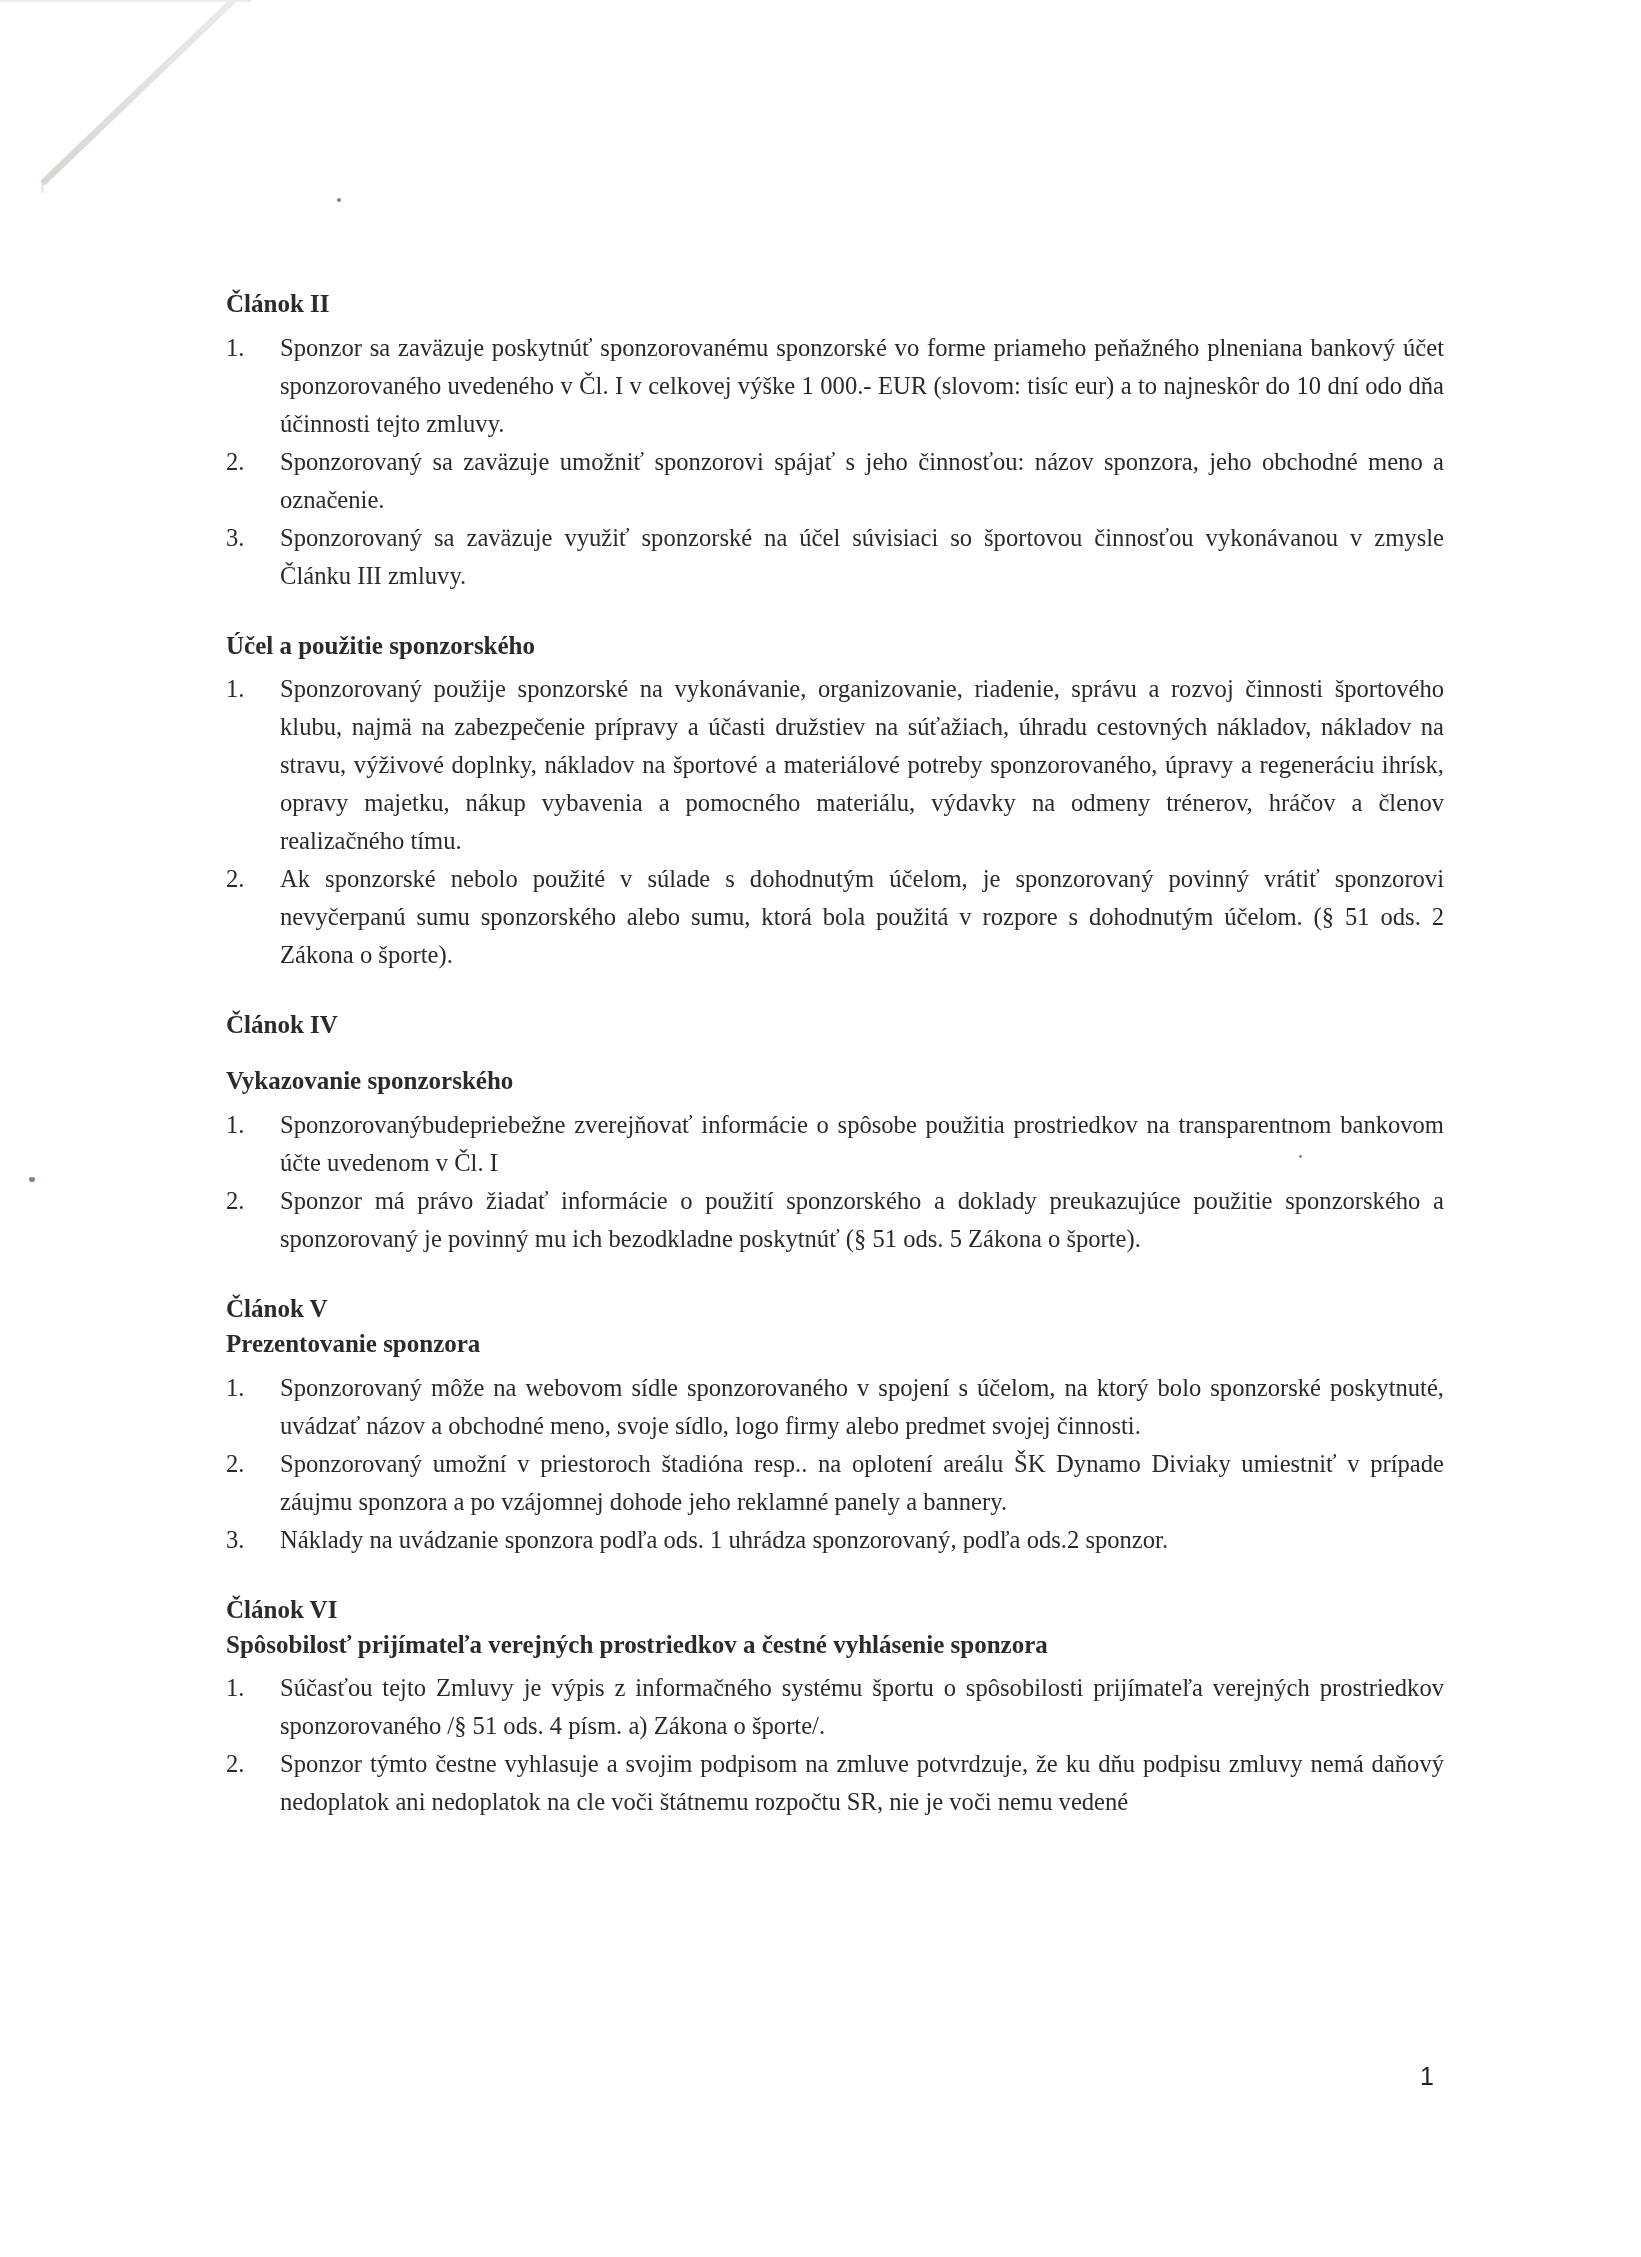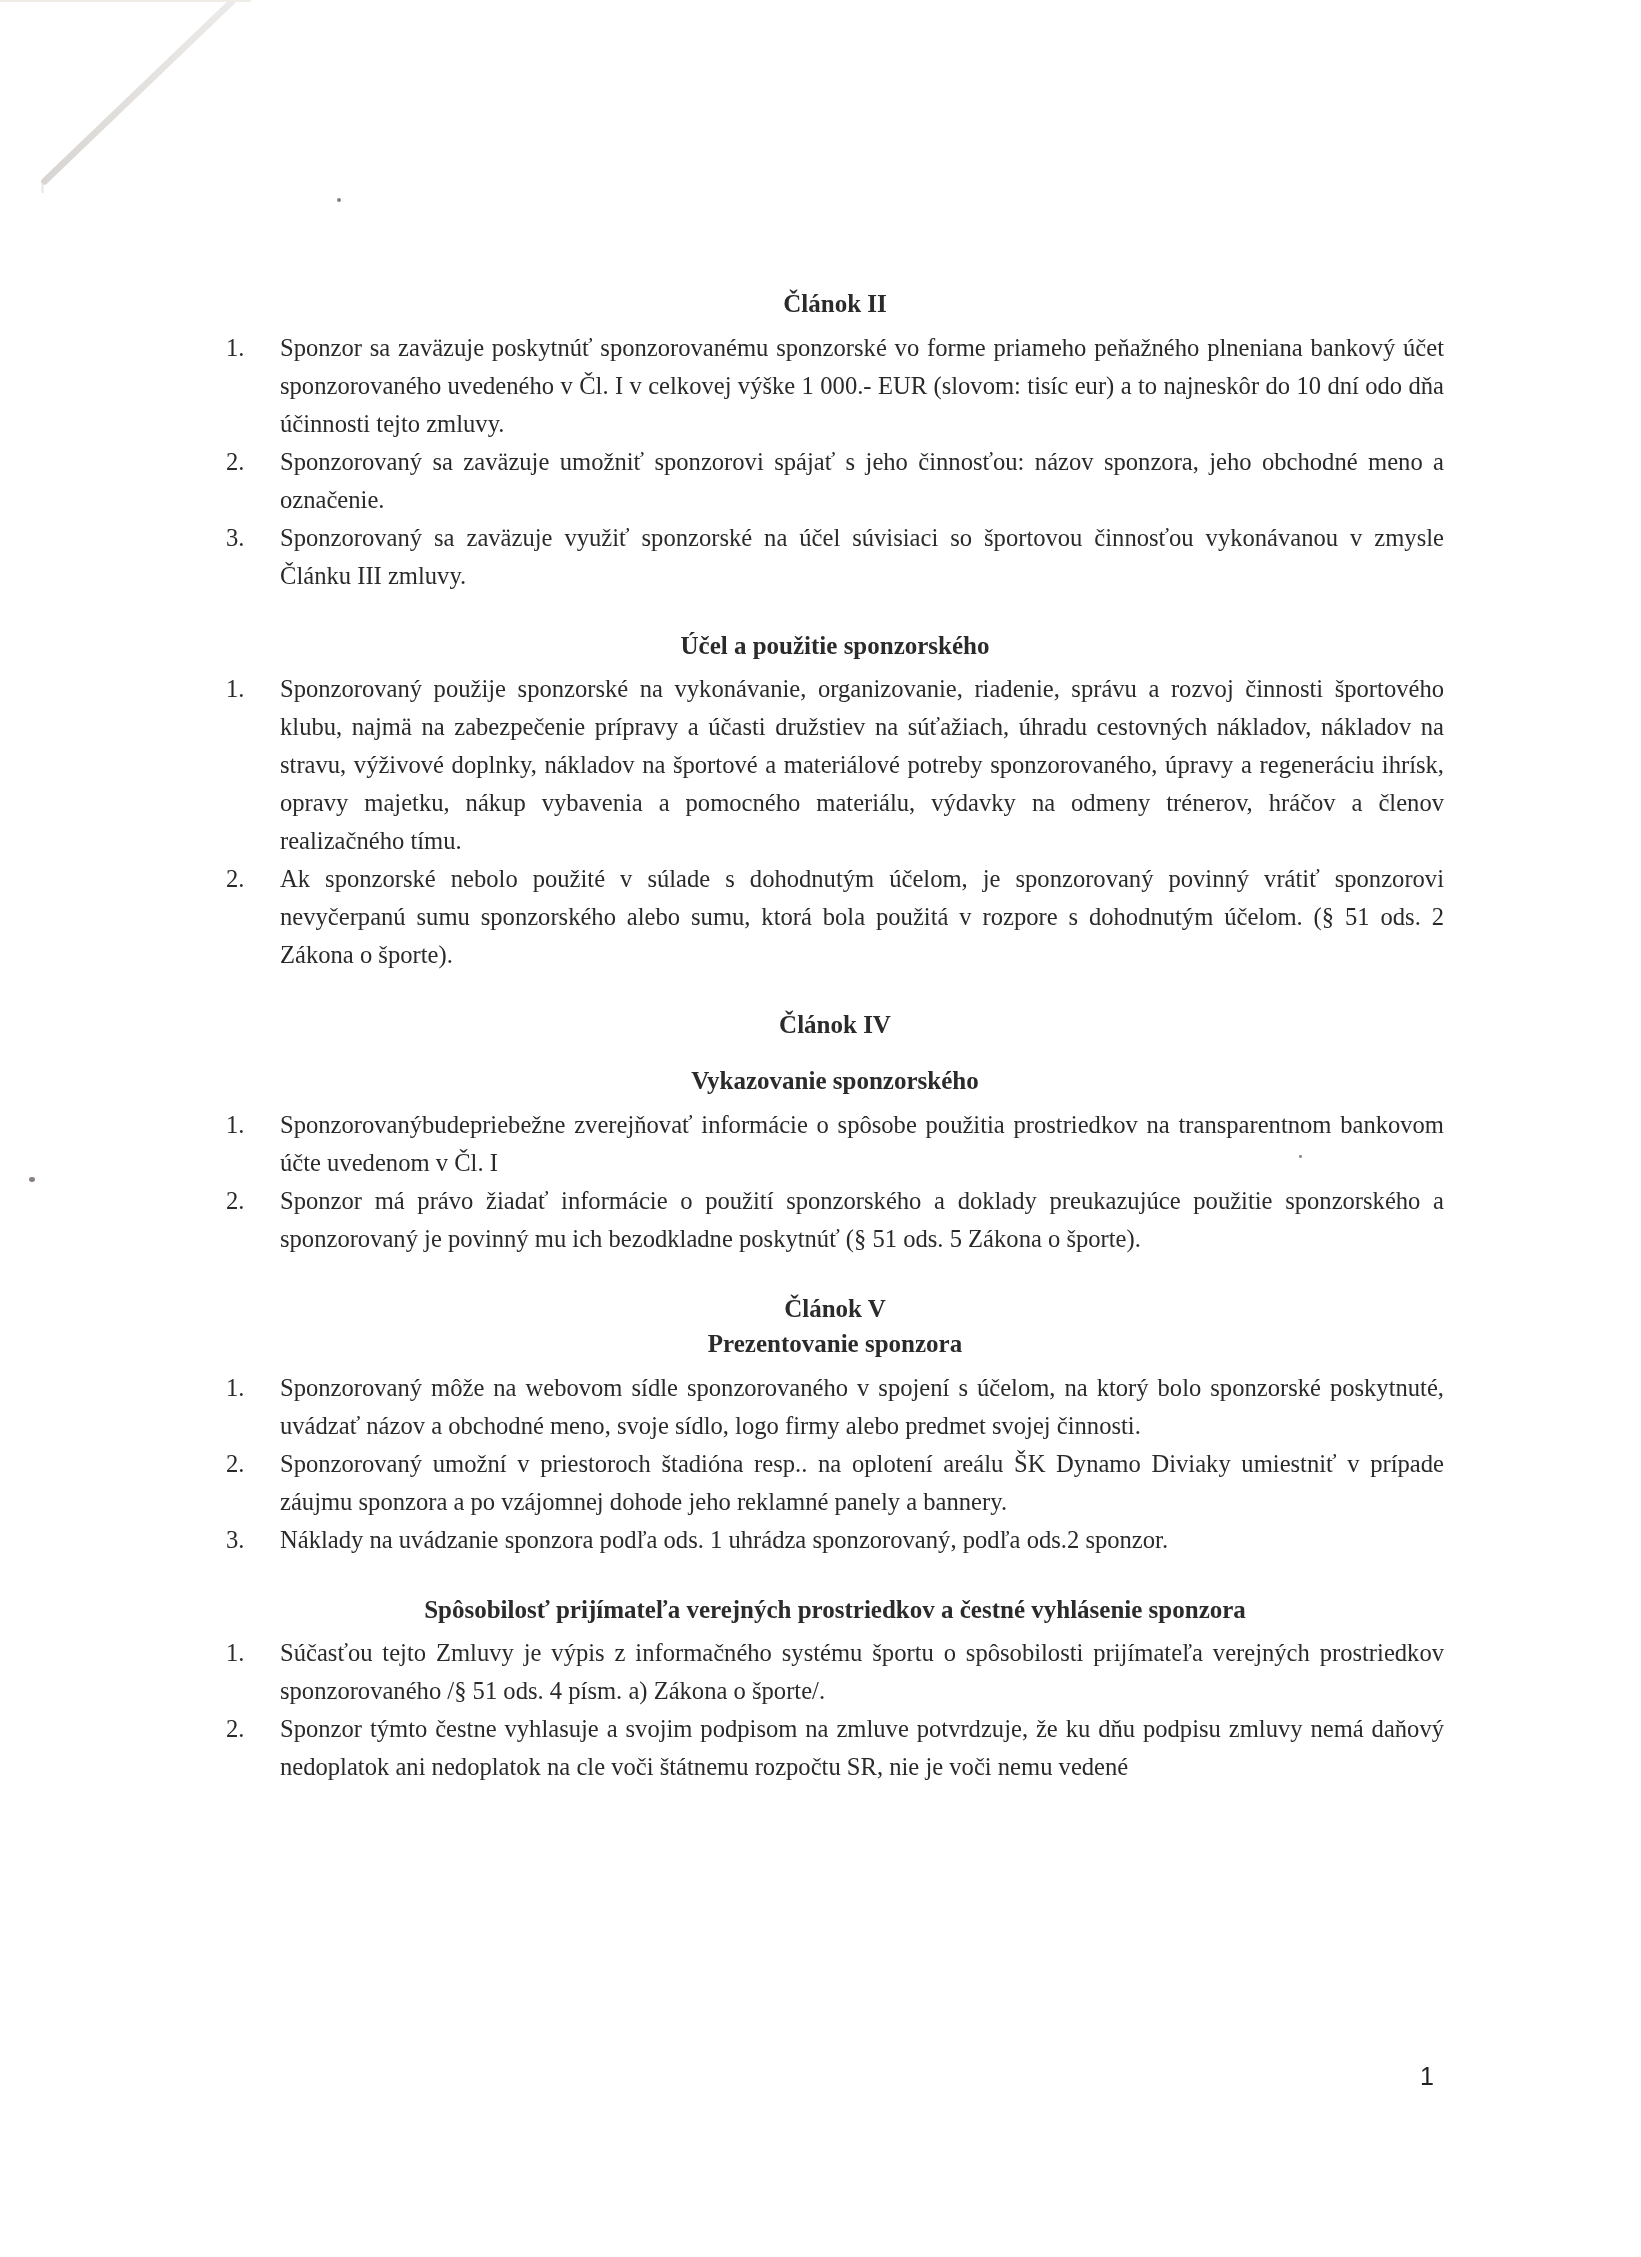--- a/index.html
+++ b/index.html
@@ -25,21 +25,21 @@
   }
   .content {
     position: absolute;
     left: 226px;
     top: 286px;
     width: 1218px;
   }
   .article { margin: 0; }
   .article + .article { margin-top: 33px; }
   .art-title, .art-subtitle {
-    text-align: center;
+    text-align: left;
     font-weight: bold;
     font-size: 25px;
     line-height: 35px;
     margin: 0;
     color: #2b2b2b;
   }
   .art-title.spaced-below { margin-bottom: 21px; }
   .items {
     list-style: none;
     margin: 7.7px 0 0 0;
@@ -149,20 +149,21 @@
         <span class="txt">Sponzorovaný umožní v priestoroch štadióna resp.. na oplotení areálu ŠK Dynamo Diviaky umiestniť v prípade záujmu sponzora a po vzájomnej dohode jeho reklamné panely a bannery.</span>
       </li>
       <li class="item">
         <span class="num">3.</span>
         <span class="txt">Náklady na uvádzanie sponzora podľa ods. 1 uhrádza sponzorovaný, podľa ods.2 sponzor.</span>
       </li>
     </ol>
   </section>
 
   <section class="article">
+    <h2 class="art-title">Článok VI</h2>
     <h3 class="art-subtitle">Spôsobilosť prijímateľa verejných prostriedkov a čestné vyhlásenie sponzora</h3>
     <ol class="items">
       <li class="item">
         <span class="num">1.</span>
         <span class="txt">Súčasťou tejto Zmluvy je výpis z informačného systému športu o spôsobilosti prijímateľa verejných prostriedkov sponzorovaného /§ 51 ods. 4 písm. a) Zákona o športe/.</span>
       </li>
       <li class="item">
         <span class="num">2.</span>
         <span class="txt">Sponzor týmto čestne vyhlasuje a svojim podpisom na zmluve potvrdzuje, že ku dňu podpisu zmluvy nemá daňový nedoplatok ani nedoplatok na cle voči štátnemu rozpočtu SR, nie je voči nemu vedené</span>
       </li>

